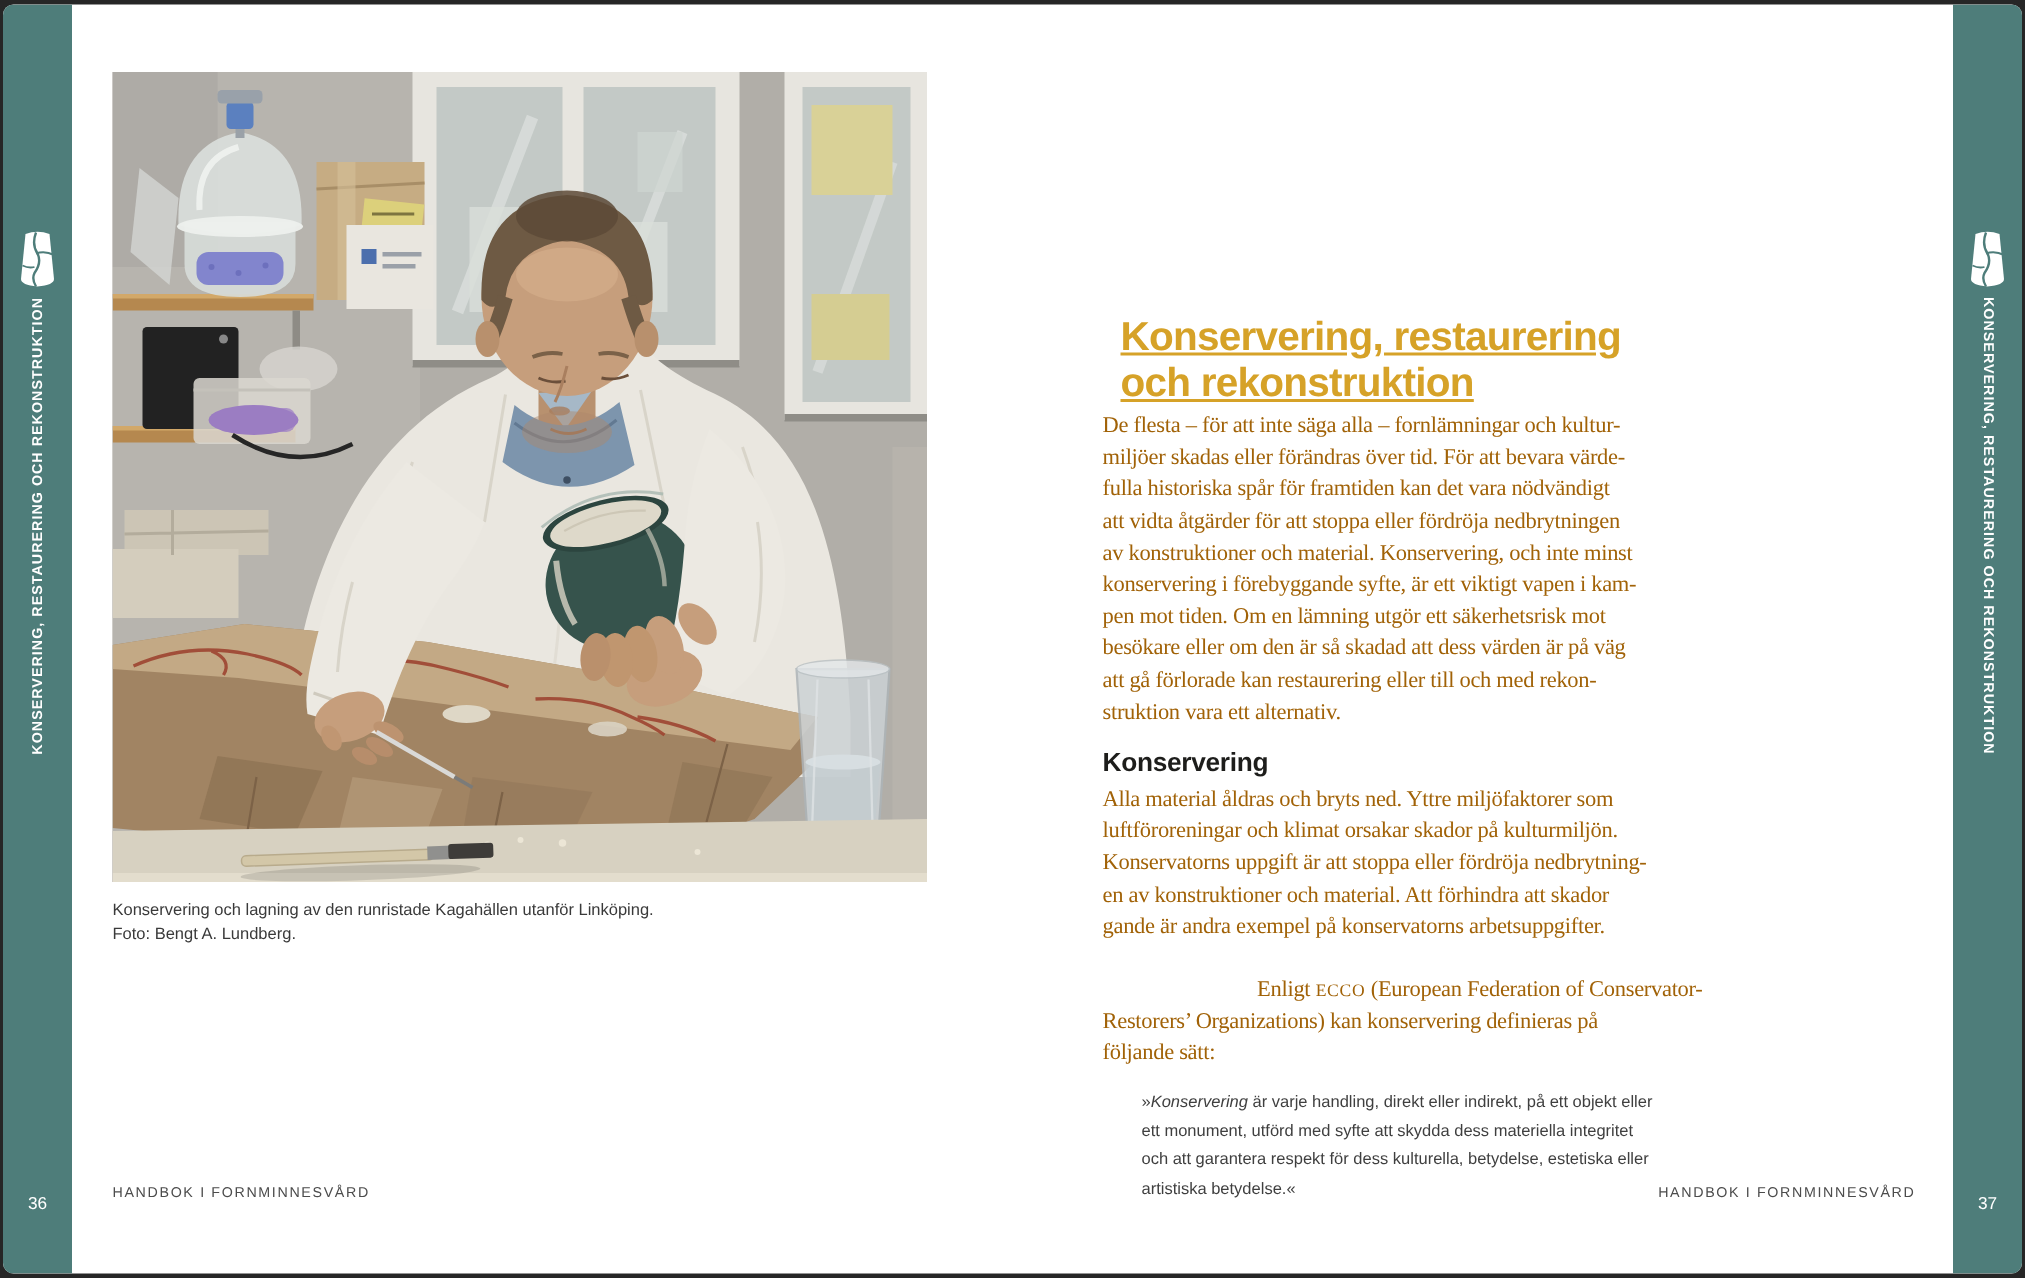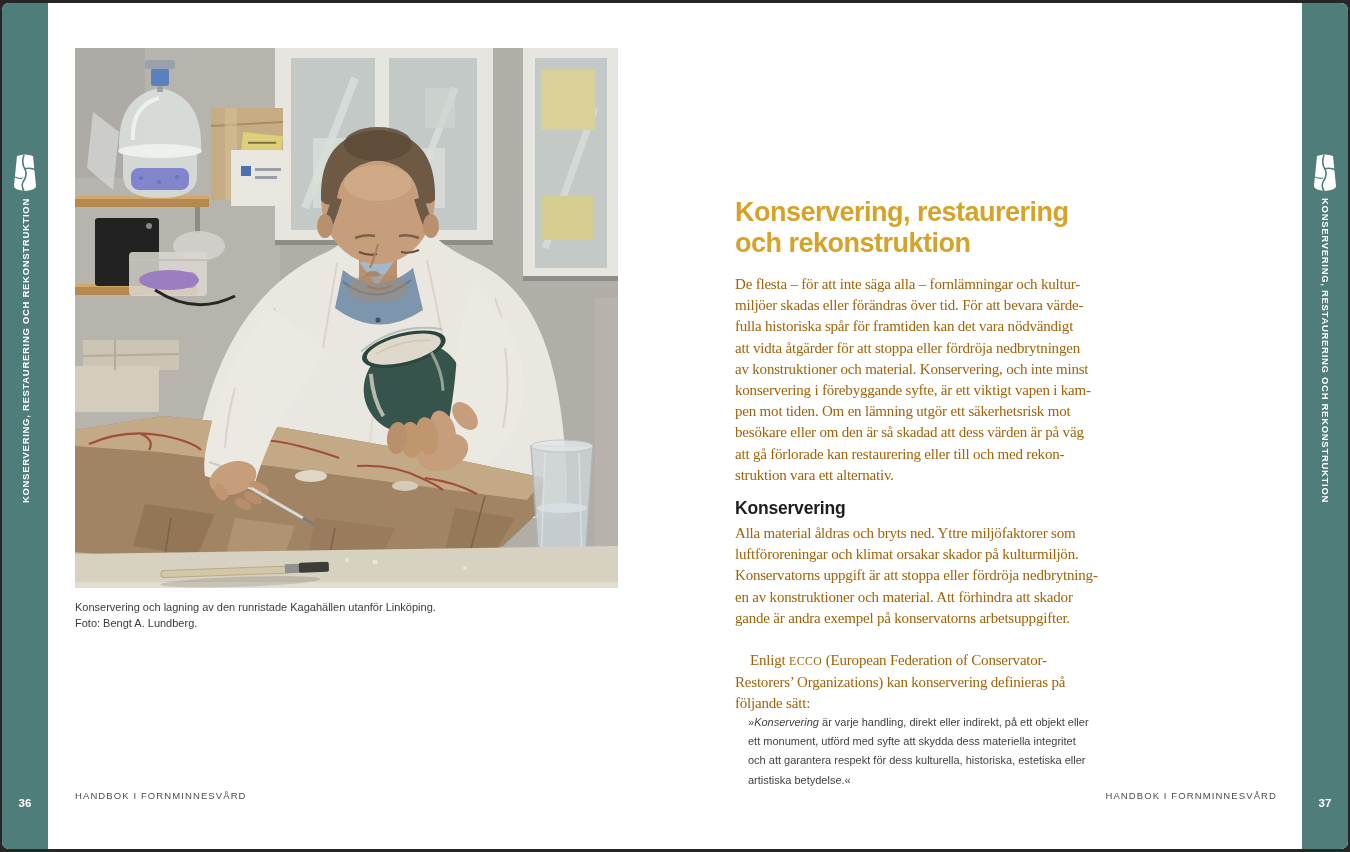--- a/index.html
+++ b/index.html
@@ -8,38 +8,38 @@
   .spread{position:absolute;left:2px;top:3px;right:2px;bottom:3px;background:#ffffff;border-radius:7px;overflow:hidden;}
 
   
   .sidebar{position:absolute;top:0;bottom:0;width:46px;background:#4e7d7a;}
   .sidebar.left{left:0;}
   .sidebar.right{right:0;}
   .runestone{position:absolute;top:150px;left:50%;transform:translateX(-50%);}
   .vlabel{position:absolute;top:198px;left:0;width:100%;height:300px;display:flex;align-items:center;justify-content:center;}
   .vlabel span{writing-mode:vertical-rl;color:#ffffff;font-weight:bold;font-size:9.5px;letter-spacing:0.7px;white-space:nowrap;}
   .sidebar.left .vlabel span{transform:rotate(180deg);}
-  .pagenum{position:absolute;bottom:40px;width:100%;text-align:center;color:#ffffff;font-weight:bold;font-size:11.5px;}
+  .pagenum{position:absolute;bottom:40px;width:100%;text-align:center;color:#ffffff;font-weight:normal;font-size:11.5px;}
 
   
   .photo{position:absolute;left:73px;top:45px;width:543px;height:540px;overflow:hidden;background:#b1aea8;}
   .caption{position:absolute;left:73px;top:597px;font-size:11px;line-height:15.5px;color:#3a3a3a;}
   .foot{position:absolute;top:787px;font-size:9.5px;letter-spacing:1.1px;color:#4c4c4c;}
   .foot.fl{left:73px;}
   .foot.fr{right:71px;}
 
   
   .headline{position:absolute;left:733px;top:194px;font-size:27px;line-height:31px;font-weight:bold;color:#d6a228;letter-spacing:-0.5px;}
   .serif{position:absolute;left:733px;width:400px;font-family:"Liberation Serif",serif;font-size:15px;line-height:21.2px;color:#a16207;letter-spacing:-0.2px;}
   .serif .line{white-space:nowrap;}
   .intro{top:271px;}
   .subhead{position:absolute;left:733px;top:495px;font-size:17.5px;font-weight:bold;color:#1d1d1b;letter-spacing:-0.2px;}
   .para2{top:520px;}
   .para3{top:647px;}
-  .indent{padding-left:15px;}
+  .indent{padding-left:15px;text-align:right;}
   .smallcaps{font-size:0.78em;letter-spacing:0.5px;}
   .quote{position:absolute;left:746px;top:710px;width:385px;font-size:11px;line-height:19.2px;color:#3f3f3f;}
   .quote .line{white-space:nowrap;}
   .quote em{font-style:italic;}
 </style>
 </head>
 <body>
 
 <div class="canvas">
   <div class="spread">
@@ -246,21 +246,21 @@
     </figure>
 
     <figcaption class="caption">
       <div>Konservering och lagning av den runristade Kagahällen utanför Linköping.</div>
       <div>Foto: Bengt A. Lundberg.</div>
     </figcaption>
 
     <div class="foot fl">HANDBOK I FORNMINNESVÅRD</div>
     <div class="foot fr">HANDBOK I FORNMINNESVÅRD</div>
 
-    <h1 class="headline" style="margin:0;">
+    <h1 class="headline" style="margin:12px;text-decoration:underline;">
       <div>Konservering, restaurering</div>
       <div>och rekonstruktion</div>
     </h1>
 
     <div class="serif intro">
         <div class="line">De flesta – för att inte säga alla – fornlämningar och kultur-</div>
         <div class="line">miljöer skadas eller förändras över tid. För att bevara värde-</div>
         <div class="line">fulla historiska spår för framtiden kan det vara nödvändigt</div>
         <div class="line">att vidta åtgärder för att stoppa eller fördröja nedbrytningen</div>
         <div class="line">av konstruktioner och material. Konservering, och inte minst</div>
@@ -282,23 +282,23 @@
       </div>
 
     <div class="serif para3">
       <div class="line indent">
         <span>Enligt </span><span class="smallcaps">ECCO</span><span> (European Federation of Conservator-</span>
       </div>
       <div class="line">Restorers’ Organizations) kan konservering definieras på</div>
       <div class="line">följande sätt:</div>
     </div>
 
-    <blockquote class="quote" style="margin:0;">
+    <blockquote class="quote" style="margin:13px;">
       <div class="line">
         <span>»</span><em>Konservering</em><span> är varje handling, direkt eller indirekt, på ett objekt eller</span>
       </div>
       <div class="line">ett monument, utförd med syfte att skydda dess materiella integritet</div>
-      <div class="line">och att garantera respekt för dess kulturella, historiska, estetiska eller</div>
+      <div class="line">och att garantera respekt för dess kulturella, betydelse, estetiska eller</div>
       <div class="line">artistiska betydelse.«</div>
     </blockquote>
 
   </div>
 </div>
 
 </body></html>

